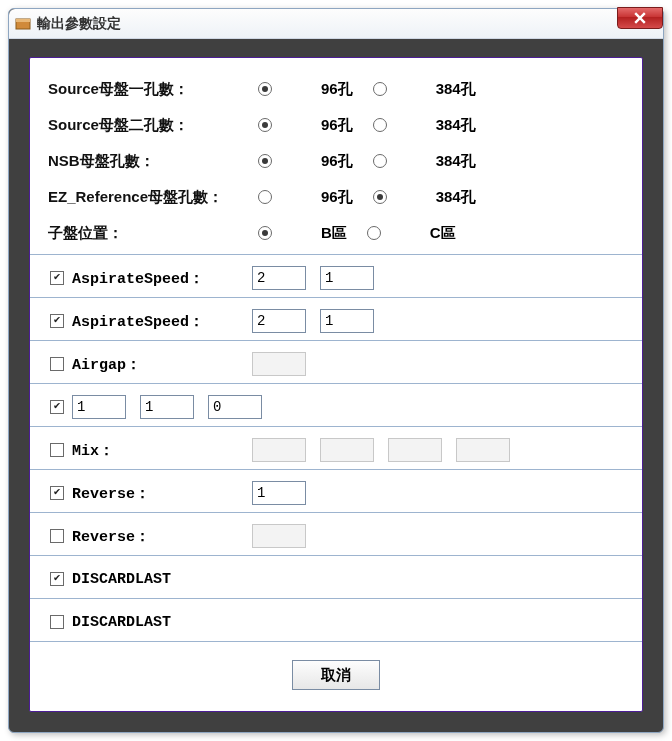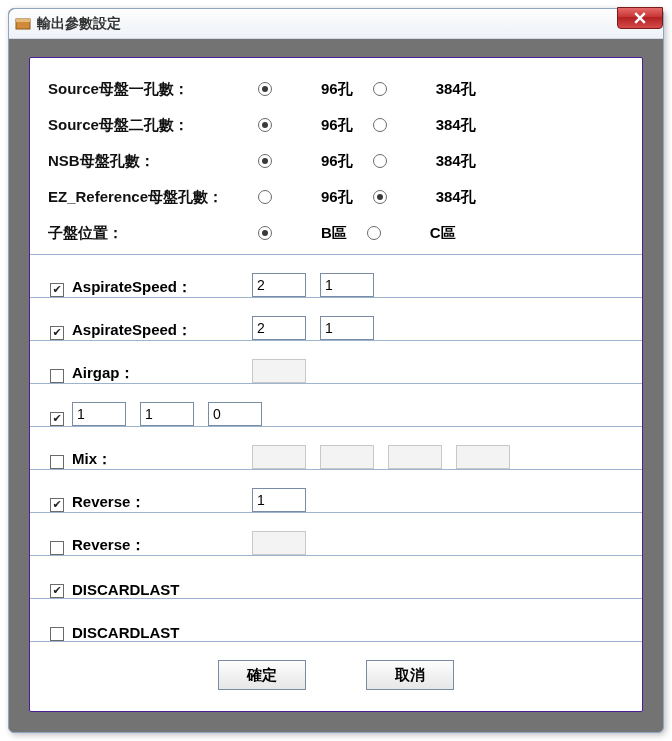--- a/index.html
+++ b/index.html
@@ -14,21 +14,21 @@
     overflow: hidden;
   }
   .window {
     position: absolute;
     left: 8px;
     top: 8px;
     width: 656px;
     height: 725px;
     border: 1px solid #8ea6c1;
     border-radius: 6px;
-    background: #737373;
+    background: #404040;
     box-shadow: 2px 2px 6px rgba(0,0,0,0.25);
   }
   .titlebar {
     height: 30px;
     background: linear-gradient(to bottom, #fdfdfd, #eef2f7);
     border-bottom: 1px solid #d0d8e4;
     border-radius: 6px 6px 0 0;
     display: flex;
     align-items: center;
     padding: 0 6px;
@@ -115,22 +115,23 @@
     font-weight: bold;
     font-size: 15px;
   }
   .sep {
     height: 1px;
     background: #9db4cf;
     margin: 4px -18px;
   }
   .prow {
     display: flex;
-    align-items: flex-end;
+    align-items: center;
     height: 38px;
+    font-family: Liberation Mono, monospace;
   }
   .prow + .sep { margin-top: 0; }
   .chk {
     width: 14px;
     height: 14px;
     border: 1px solid #6a6a6a;
     background: #fff;
     margin: 0 8px 0 2px;
     display: inline-flex;
     align-items: center;
@@ -342,18 +343,17 @@
     </div>
     <div class="sep"></div>
 
     <div class="prow">
       <span class="chk"></span>
       <span class="plabel">DISCARDLAST</span>
     </div>
     <div class="sep"></div>
 
     <div class="buttons">
-      <button class="btn">確定</button>
       <button class="btn">取消</button>
     </div>
 
   </div>
 </div>
 
 </body></html>

